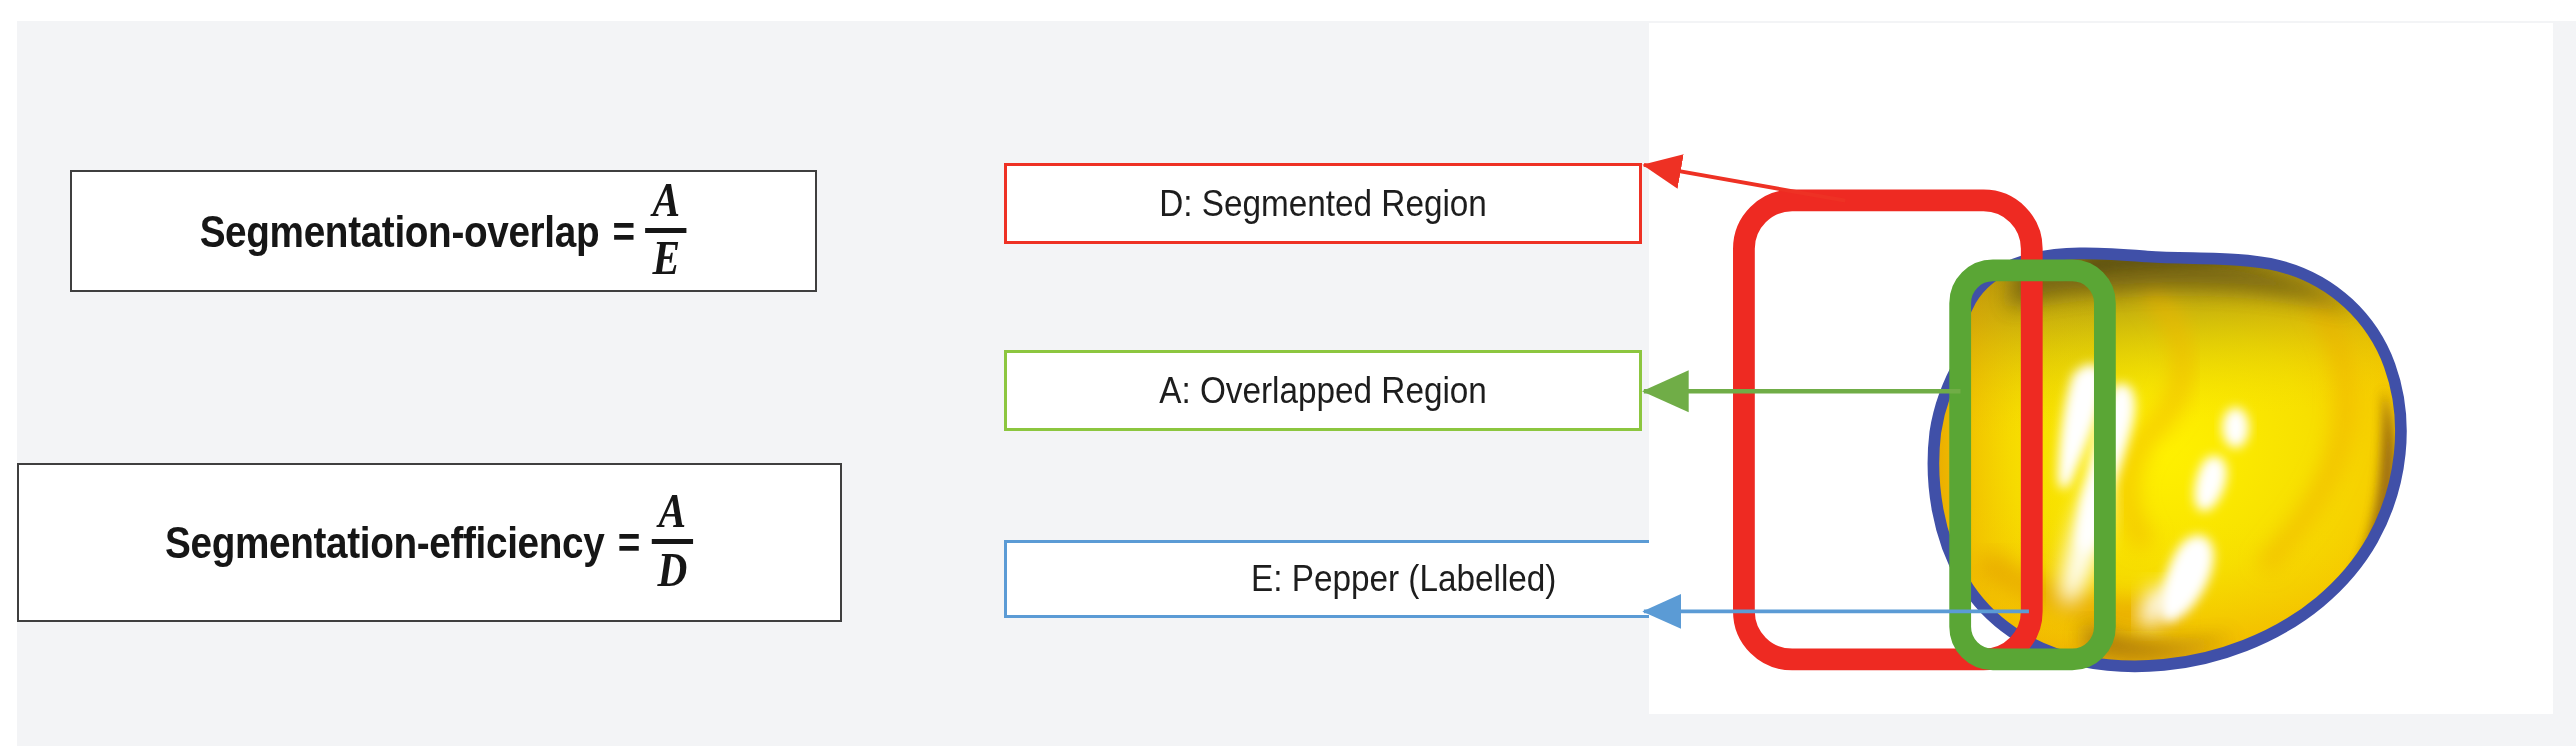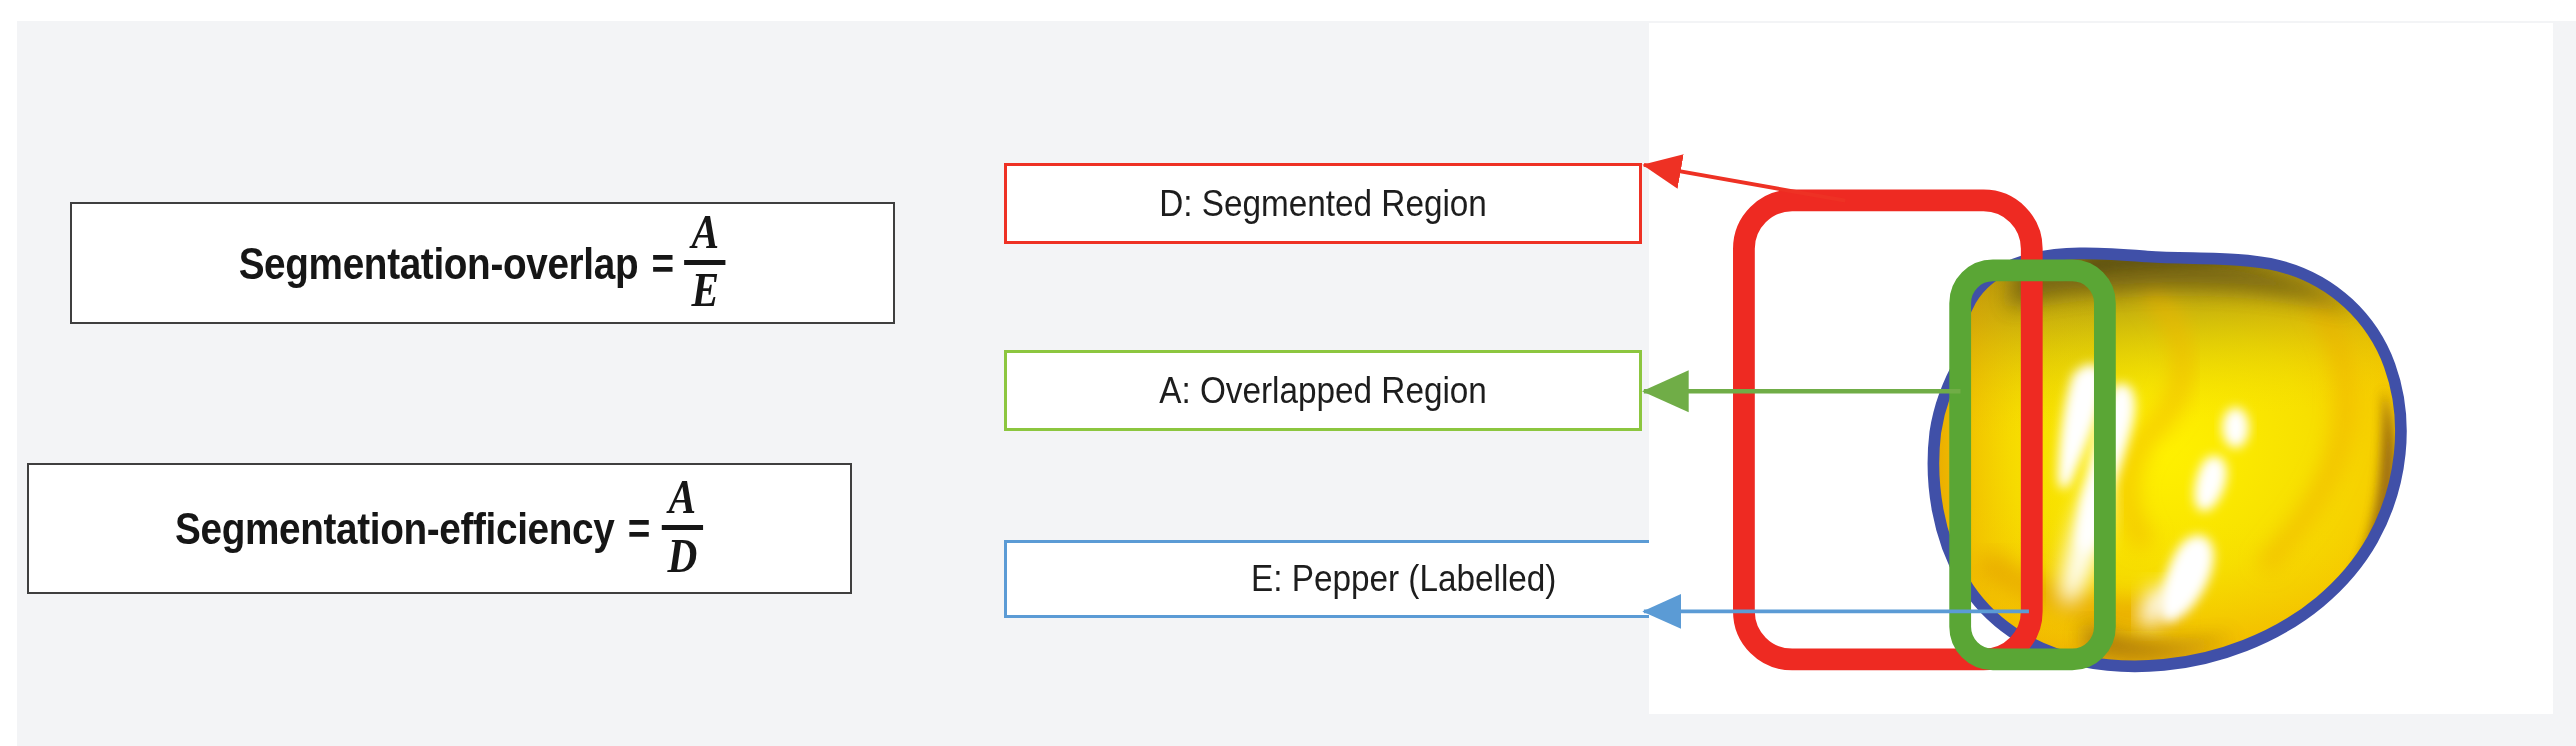--- a/index.html
+++ b/index.html
@@ -12,22 +12,22 @@
   #figure-root{position:absolute;left:0;top:0;width:2576px;height:746px;background:#ffffff;}
 
   
   .slide-bg{position:absolute;left:17px;top:21px;width:2559px;height:725px;background:#f3f4f6;}
 
   
   .formula-box{
     position:absolute;background:#ffffff;border:2.3px solid #3f3f3f;
     box-sizing:border-box;display:flex;align-items:center;justify-content:center;
   }
-  #formula-box-overlap{left:70px;top:170px;width:825px;height:122px;margin-top:32px;}
-  #formula-box-efficiency{left:27px;top:463px;width:825px;height:131px;}
+  #formula-box-overlap{left:70px;top:170px;width:747px;height:122px;}
+  #formula-box-efficiency{left:17px;top:463px;width:825px;height:159px;}
 
   .formula-line{
     display:flex;align-items:center;justify-content:center;
     white-space:nowrap;
     font-family:"Liberation Sans", sans-serif;
     font-size:45px;font-weight:700;color:#161616;
     letter-spacing:-0.4px;
     transform:scaleX(0.86);transform-origin:center center;
   }
   .formula-name{line-height:1;}

